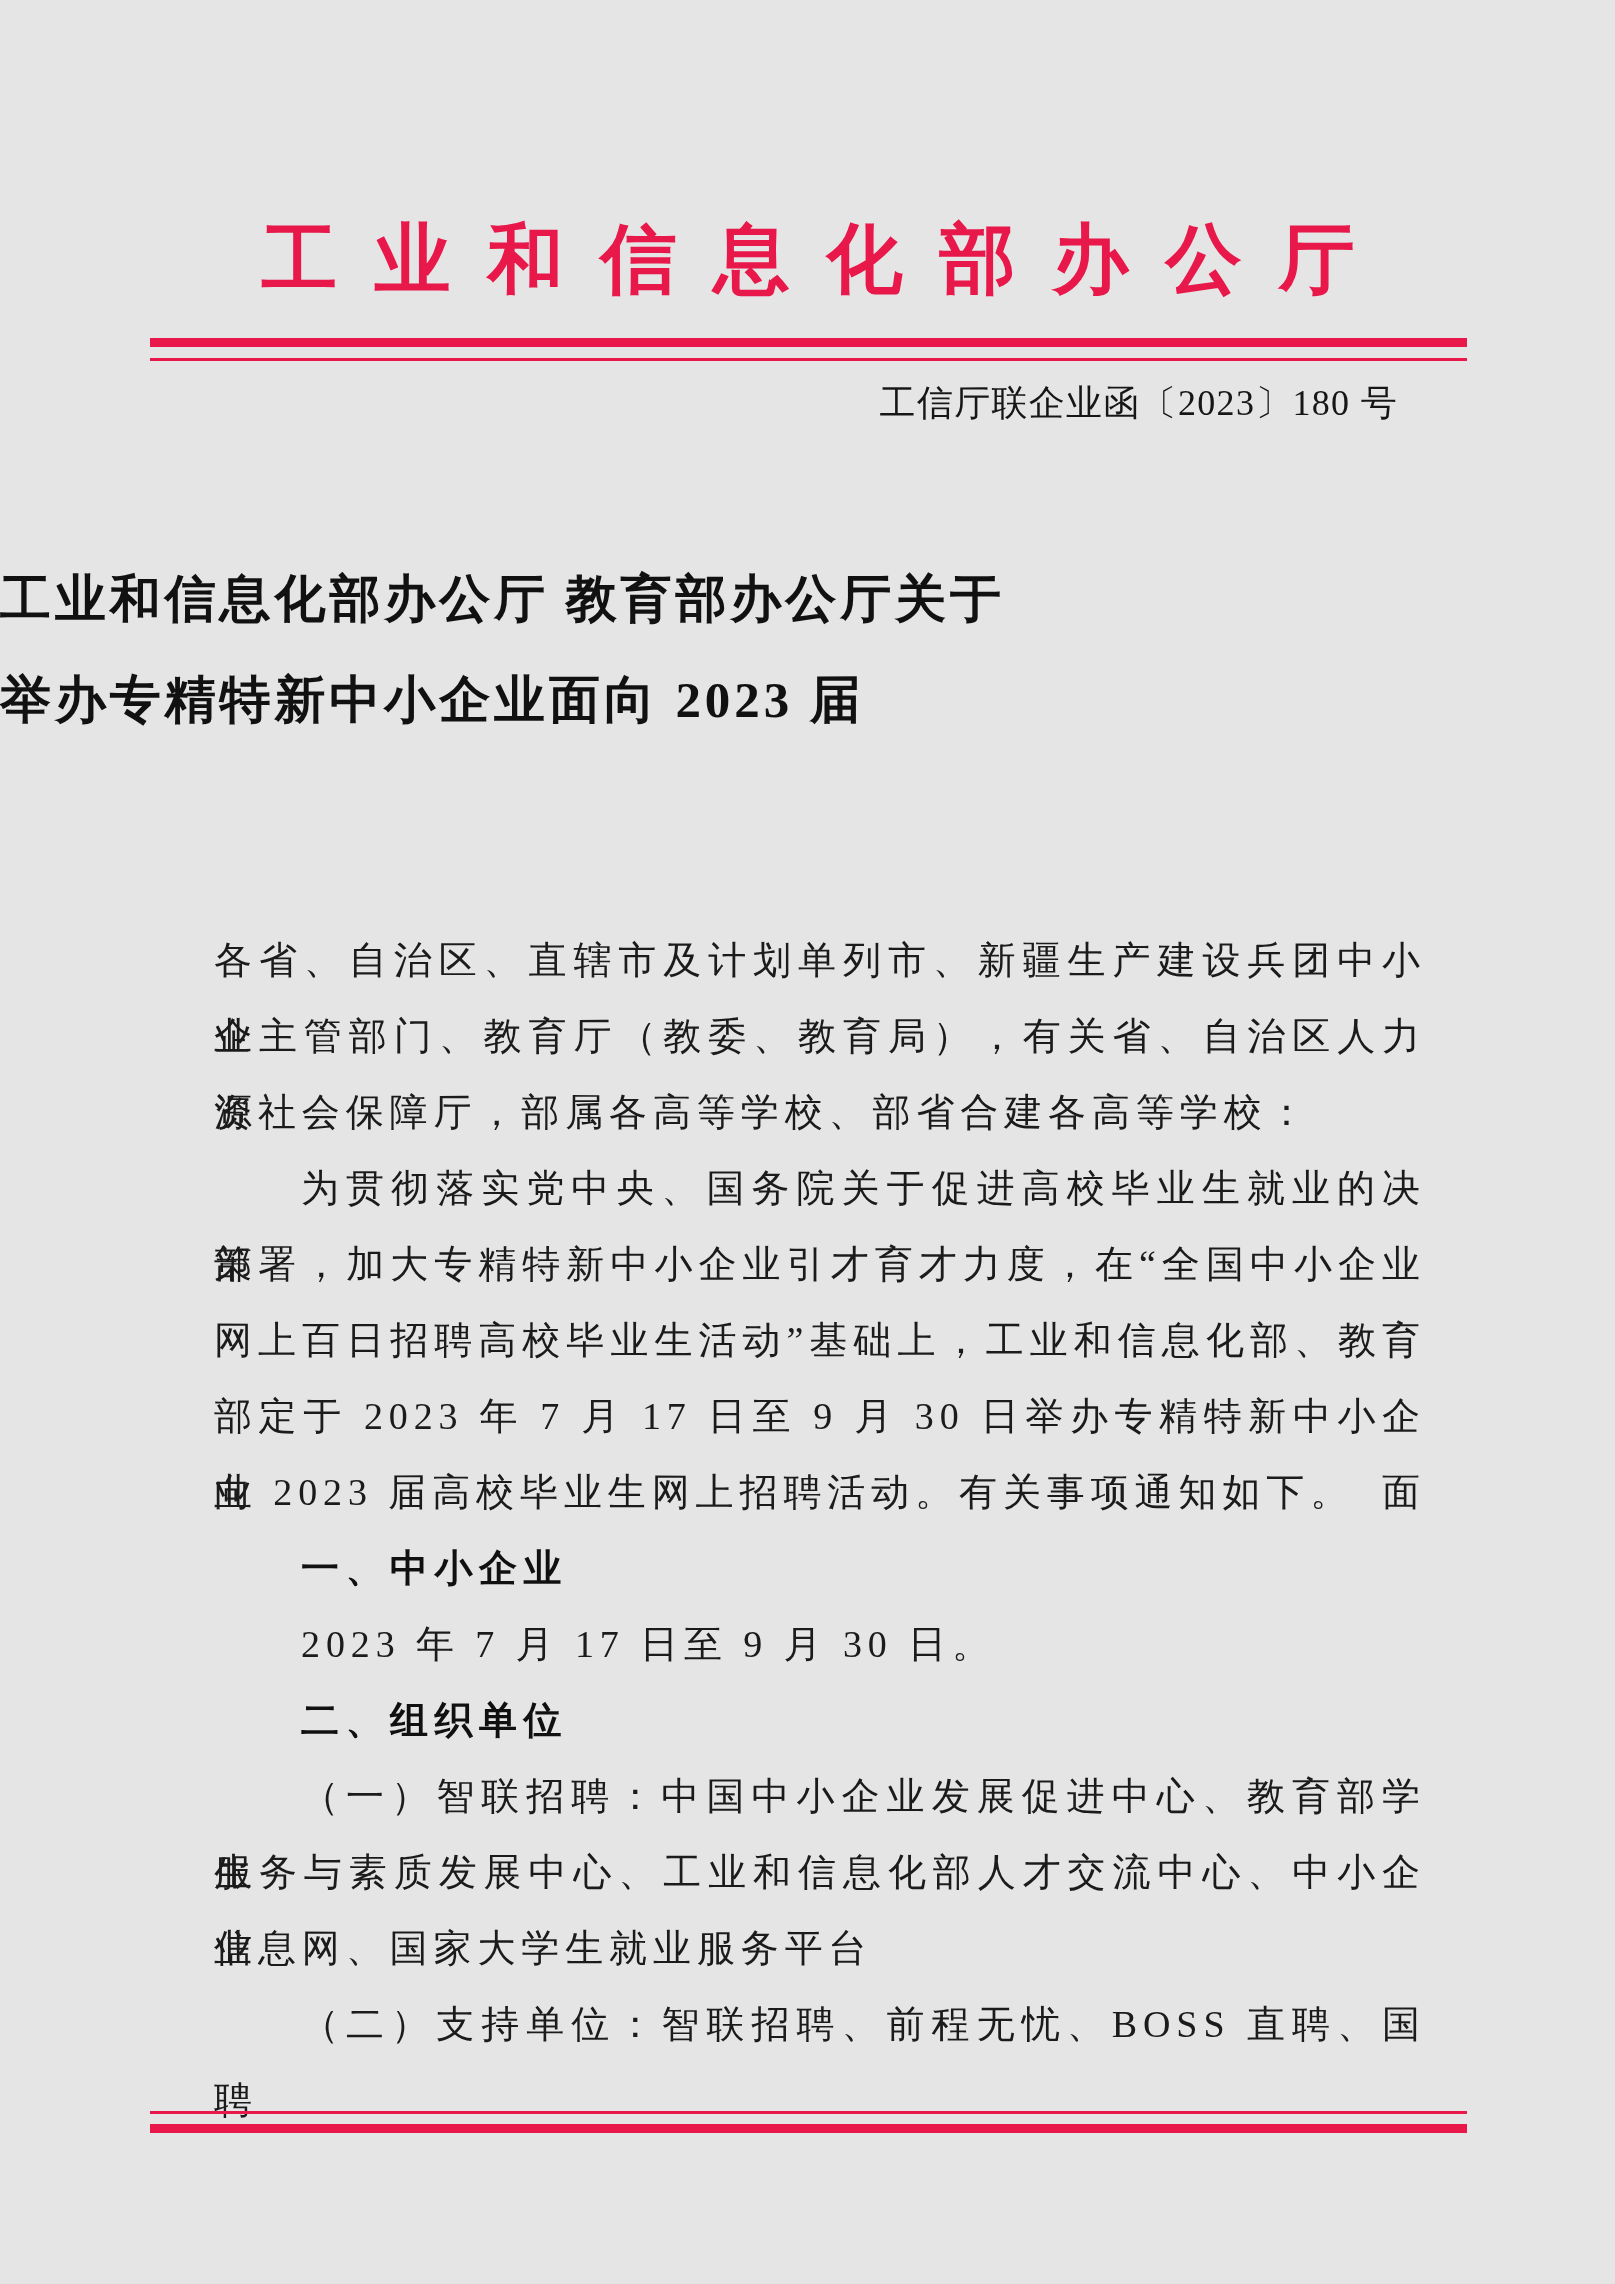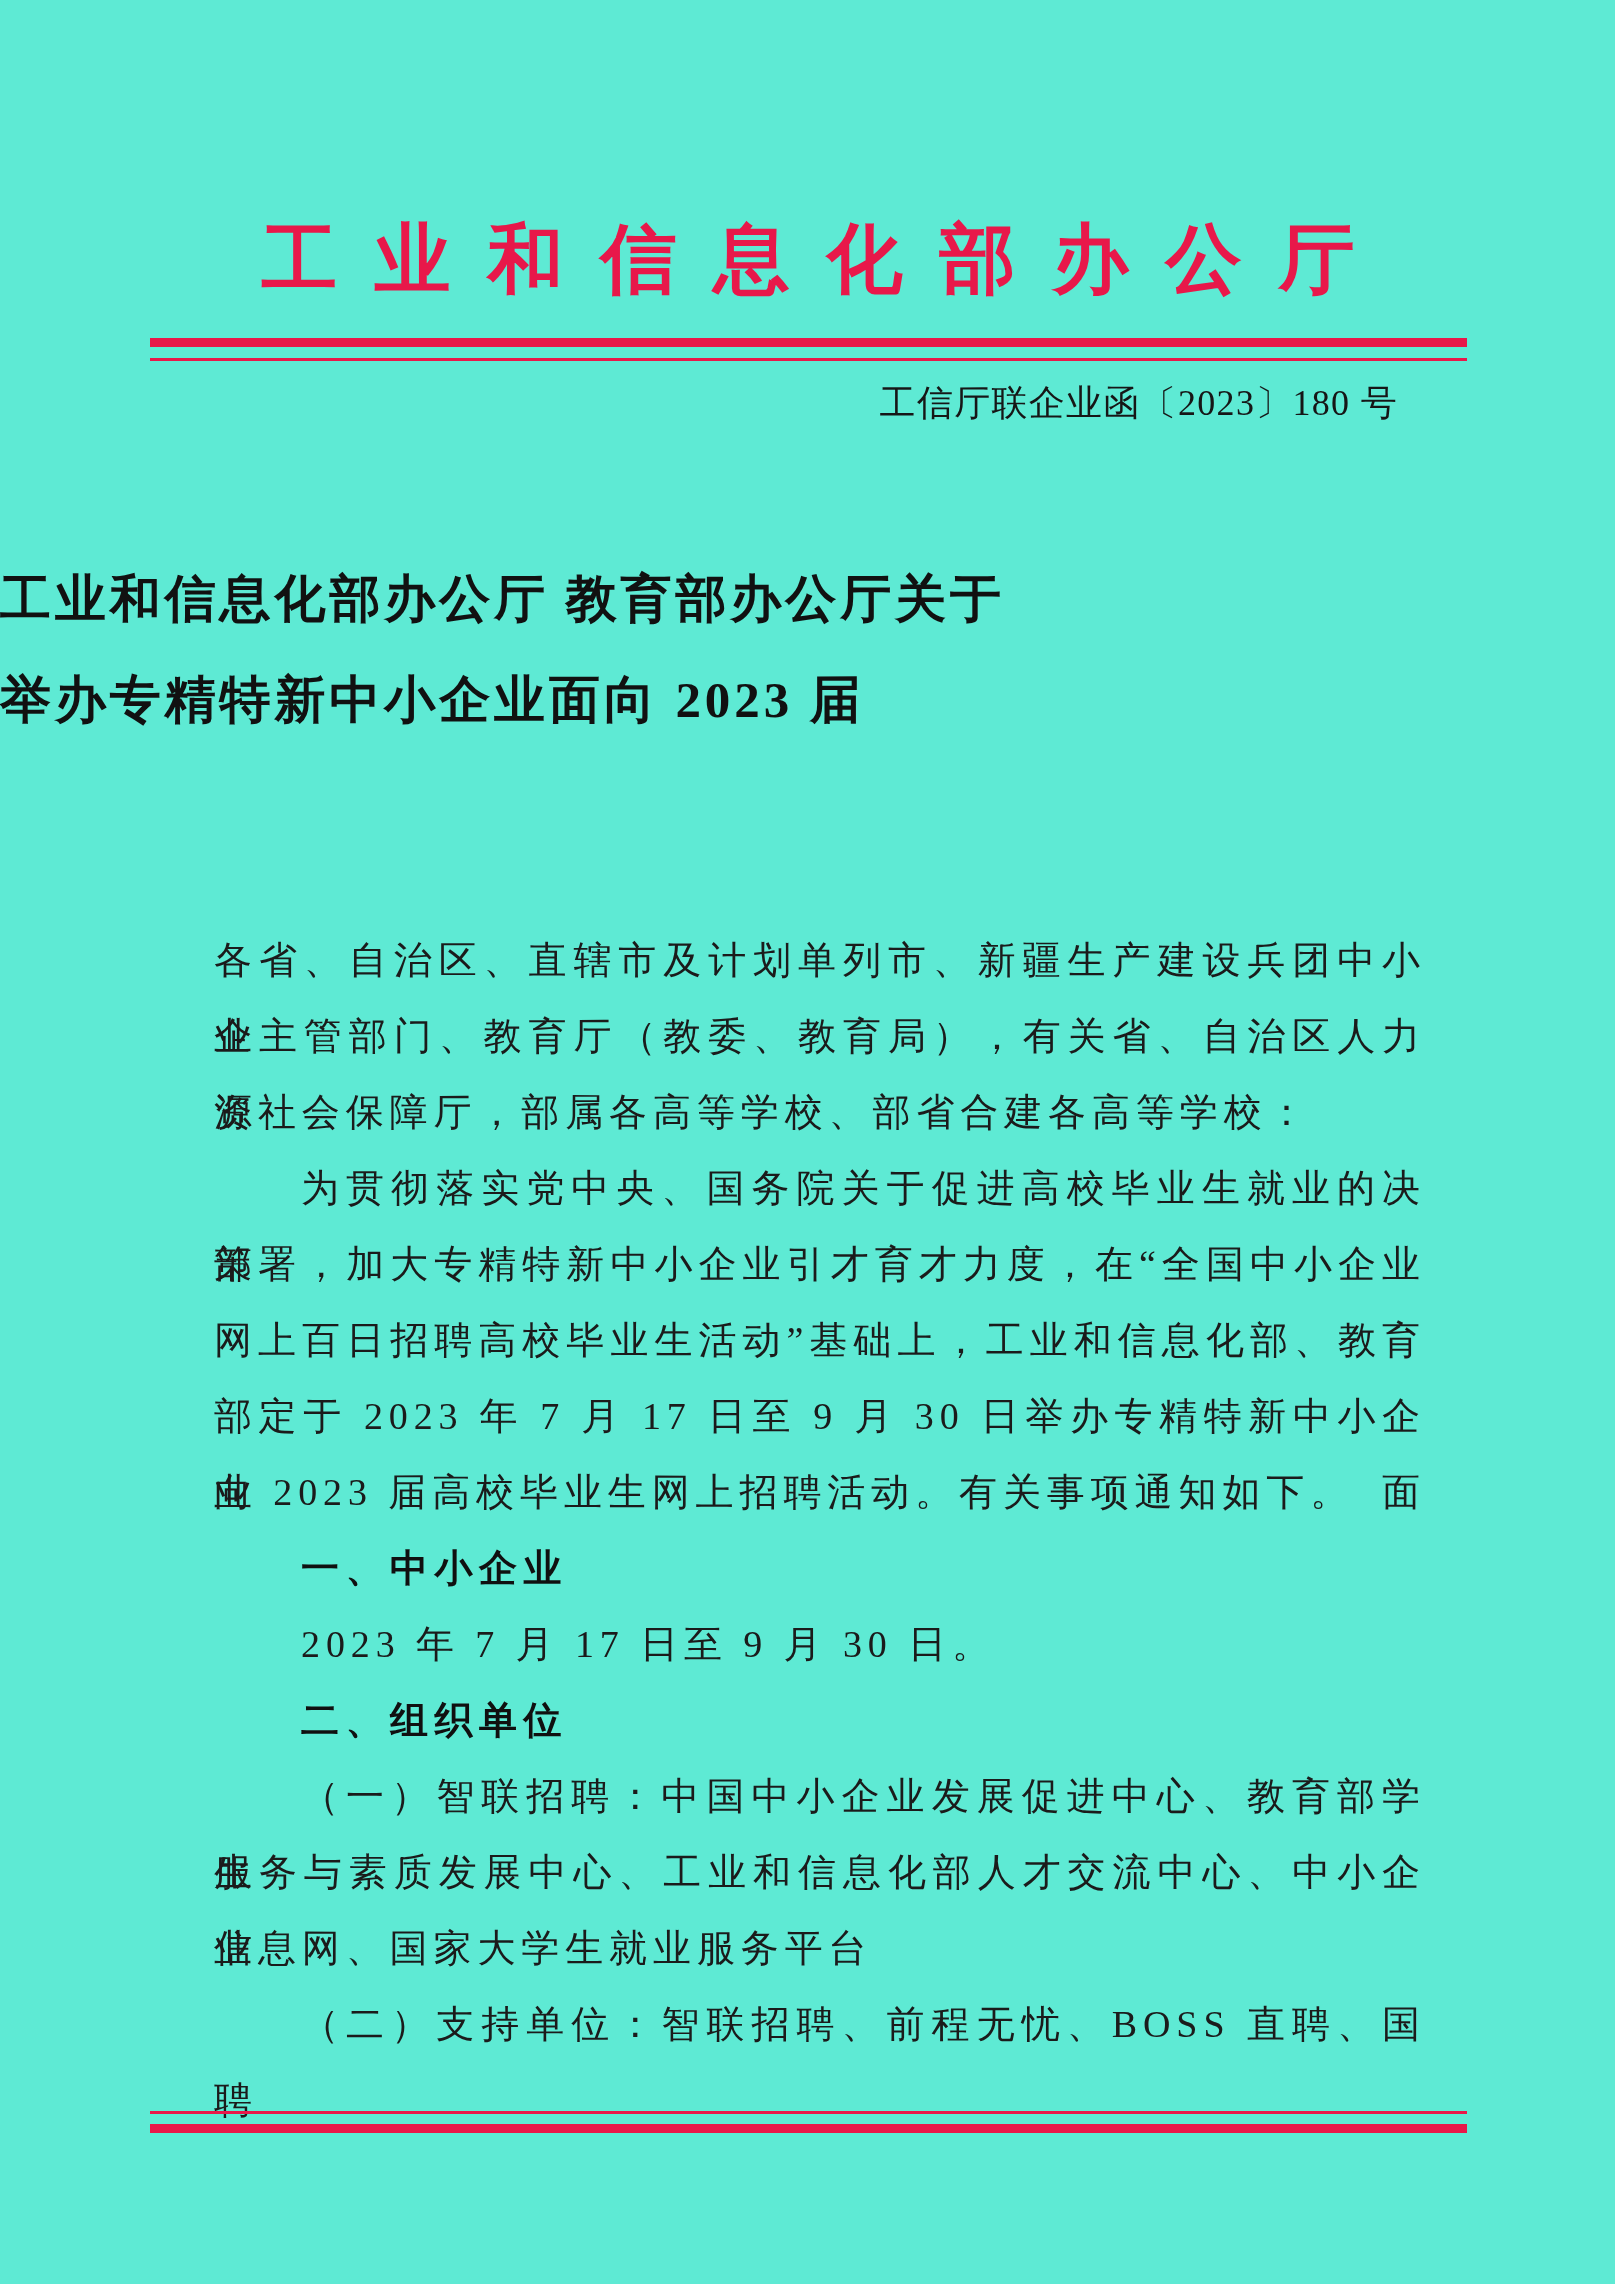--- a/index.html
+++ b/index.html
@@ -1,20 +1,20 @@
 <!DOCTYPE html>
 <html style="font-size:10.4px"><head>
 <meta charset="utf-8">
 <style>
   html, body { margin: 0; padding: 0; background: #ffffff; }
   .page {
     position: relative;
     width: 1616px;
     height: 2284px;
-    background: #5eead4;
+    background: #e5e5e5;
     overflow: hidden;
     font-family: "Liberation Serif", "DejaVu Serif", serif;
     color: #1b1b1b;
   }
 
   
   .agency-title {
     position: absolute;
     top: 216px;
     left: 0;

